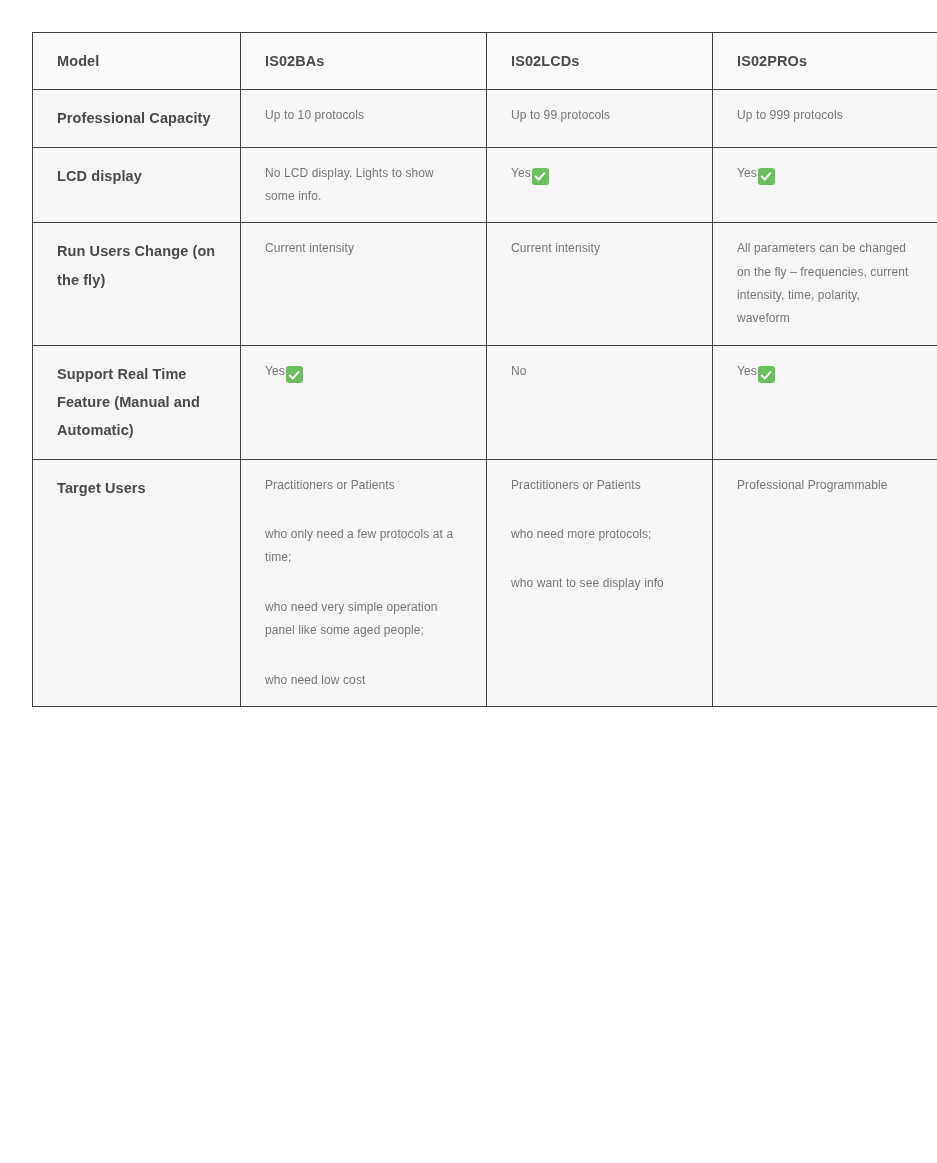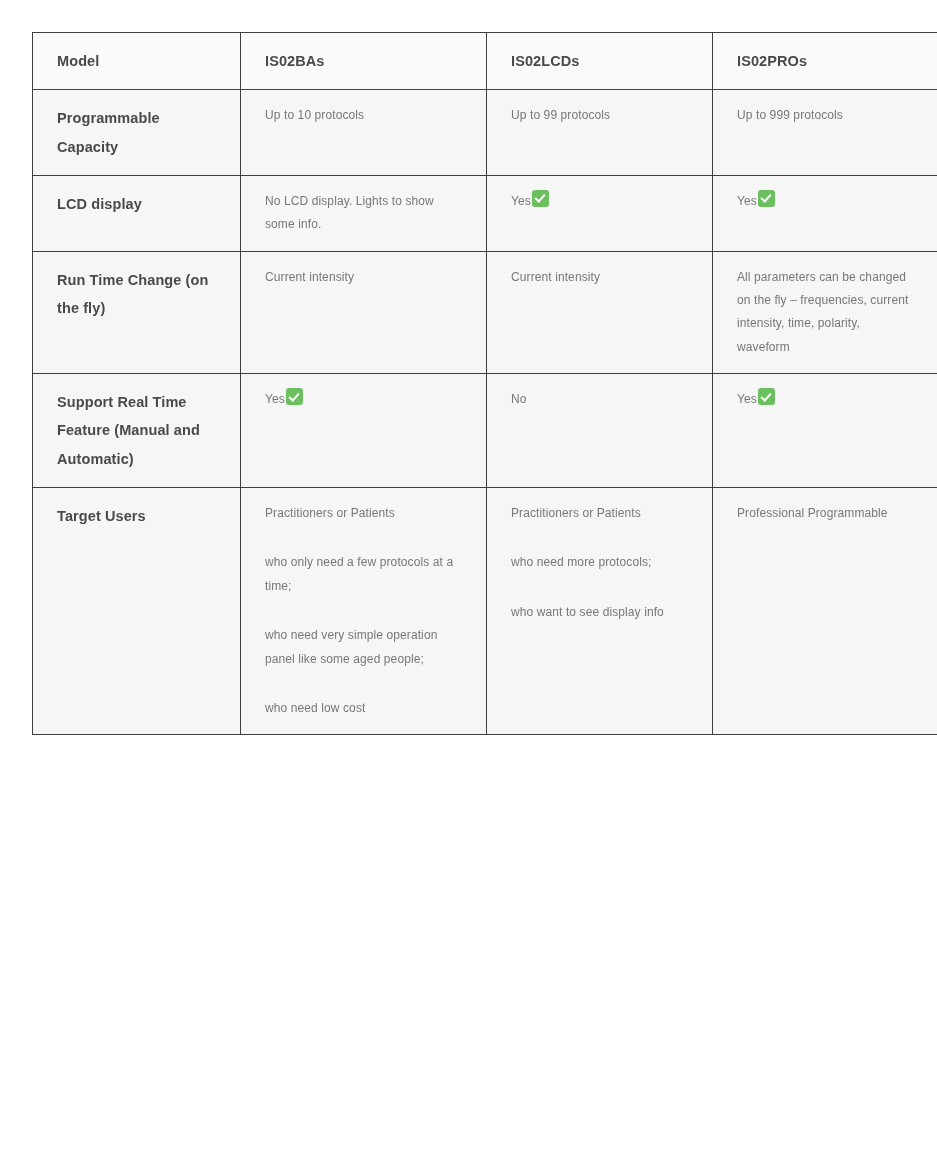--- a/index.html
+++ b/index.html
@@ -62,21 +62,21 @@
     margin: 0 0 26px 0;
   }
   .cell-text p:last-child {
     margin-bottom: 0;
   }
   
   thead tr { height: 56px; }
 
   .yes-wrap {
     display: inline-flex;
-    align-items: flex-start;
+    align-items: flex-end;
     white-space: nowrap;
   }
   .check-icon {
     display: inline-block;
     width: 17px;
     height: 17px;
     border-radius: 3px;
     background: #6cbf5e;
     position: relative;
     vertical-align: -3px;
@@ -119,21 +119,21 @@
         <th data-name="column-header-is02lcds">
           <span class="hdr-label" data-name="column-header-label">IS02LCDs</span>
         </th>
         <th data-name="column-header-is02pros">
           <span class="hdr-label" data-name="column-header-label">IS02PROs</span>
         </th>
       </tr>
     </thead>
     <tbody id="tbody" data-name="table-body">
         <tr data-name="table-row">
-          <td data-name="row-feature-label-cell"><span class="feature-label" data-name="row-feature-label">Programmable Capacity</span></td>
+          <td data-name="row-feature-label-cell"><span class="feature-label" data-name="row-feature-label">Professional Capacity</span></td>
           <td data-name="cell-is02bas">
             <div class="cell-text" data-name="cell-content">
               <p data-name="cell-paragraph">Up to 10 protocols</p>
             </div>
           </td>
           <td data-name="cell-is02lcds">
             <div class="cell-text" data-name="cell-content">
               <p data-name="cell-paragraph">Up to 99 protocols</p>
             </div>
           </td>
@@ -161,21 +161,21 @@
           <td data-name="cell-is02pros">
             <div class="cell-text" data-name="cell-content">
               <p data-name="cell-paragraph"><span class="yes-wrap" data-name="yes-with-check">
                   <span data-name="yes-label">Yes</span>
                   <span class="check-icon" data-name="green-check-icon"></span>
                 </span></p>
             </div>
           </td>
         </tr>
         <tr data-name="table-row">
-          <td data-name="row-feature-label-cell"><span class="feature-label" data-name="row-feature-label">Run Time Change (on the fly)</span></td>
+          <td data-name="row-feature-label-cell"><span class="feature-label" data-name="row-feature-label">Run Users Change (on the fly)</span></td>
           <td data-name="cell-is02bas">
             <div class="cell-text" data-name="cell-content">
               <p data-name="cell-paragraph">Current intensity</p>
             </div>
           </td>
           <td data-name="cell-is02lcds">
             <div class="cell-text" data-name="cell-content">
               <p data-name="cell-paragraph">Current intensity</p>
             </div>
           </td>

